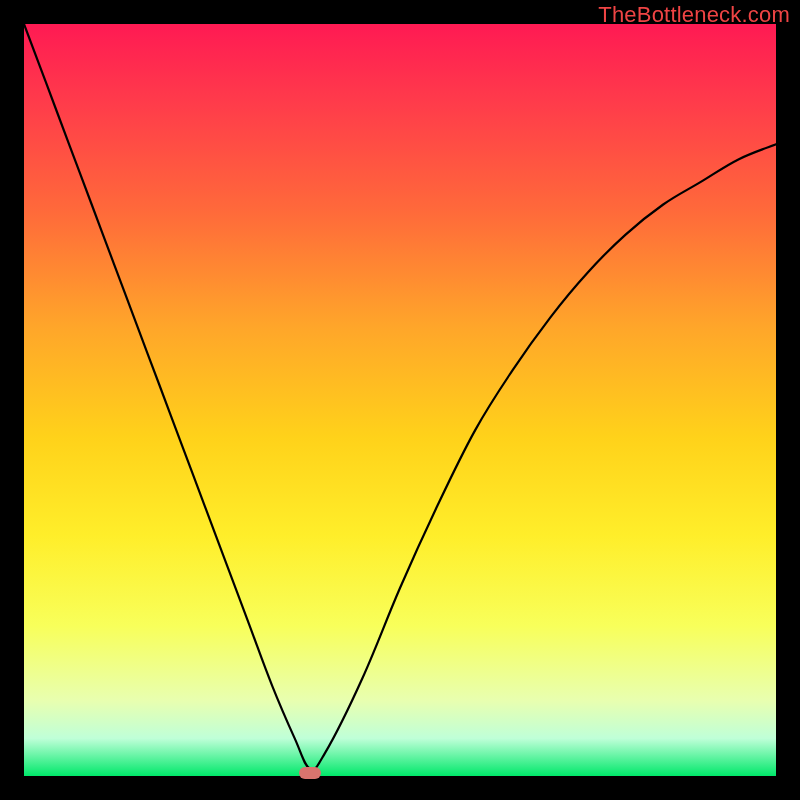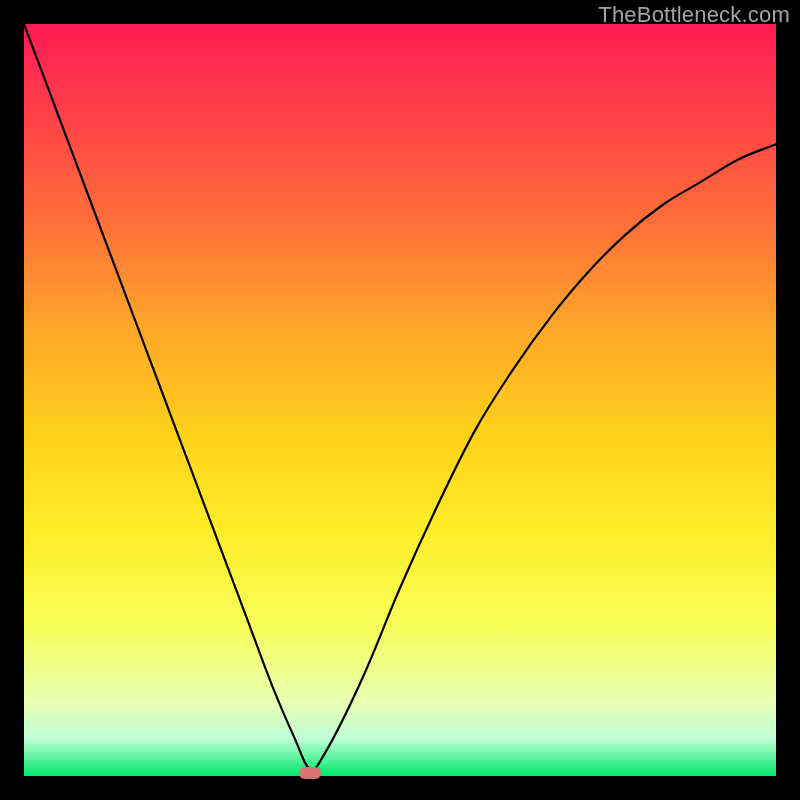--- a/index.html
+++ b/index.html
@@ -27,21 +27,21 @@
       #f8ff5a 80%,
       #e8ffb0 90%,
       #bfffd8 95%,
       #00e86a 100%
     );
   }
   .watermark {
     position: absolute;
     top: 2px;
     right: 10px;
-    color: #a3a3a3;
+    color: #ef4444;
     font-size: 22px;
     font-weight: 500;
     letter-spacing: 0.2px;
     z-index: 5;
   }
   svg.curve {
     position: absolute;
     left: 0;
     top: 0;
     width: 752px;

